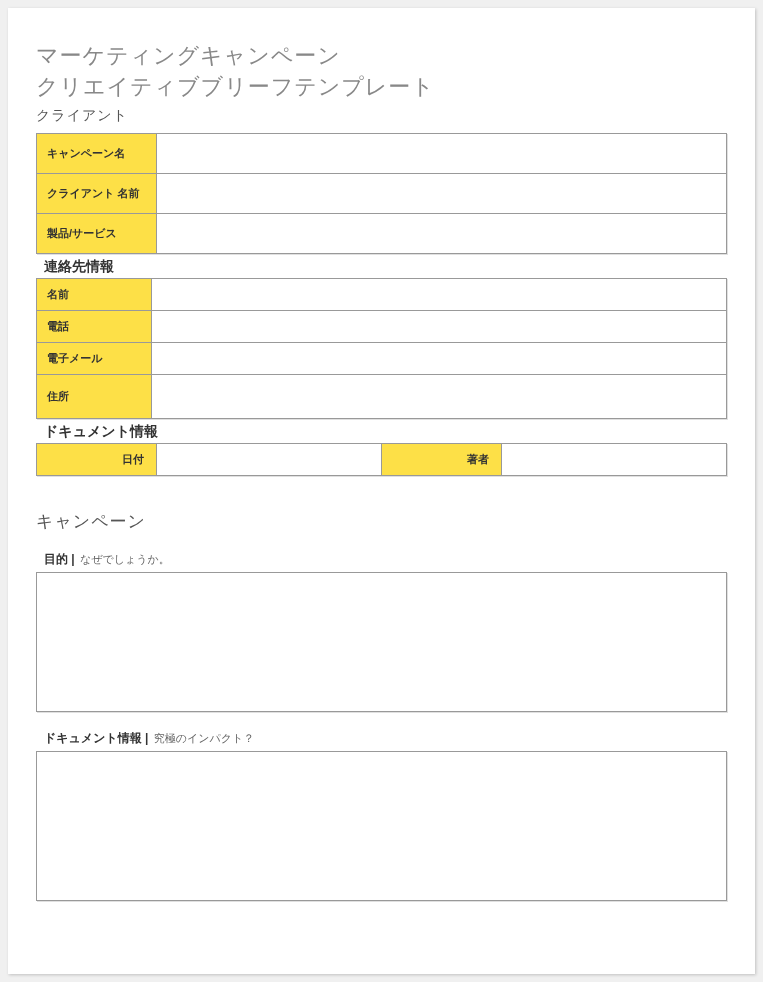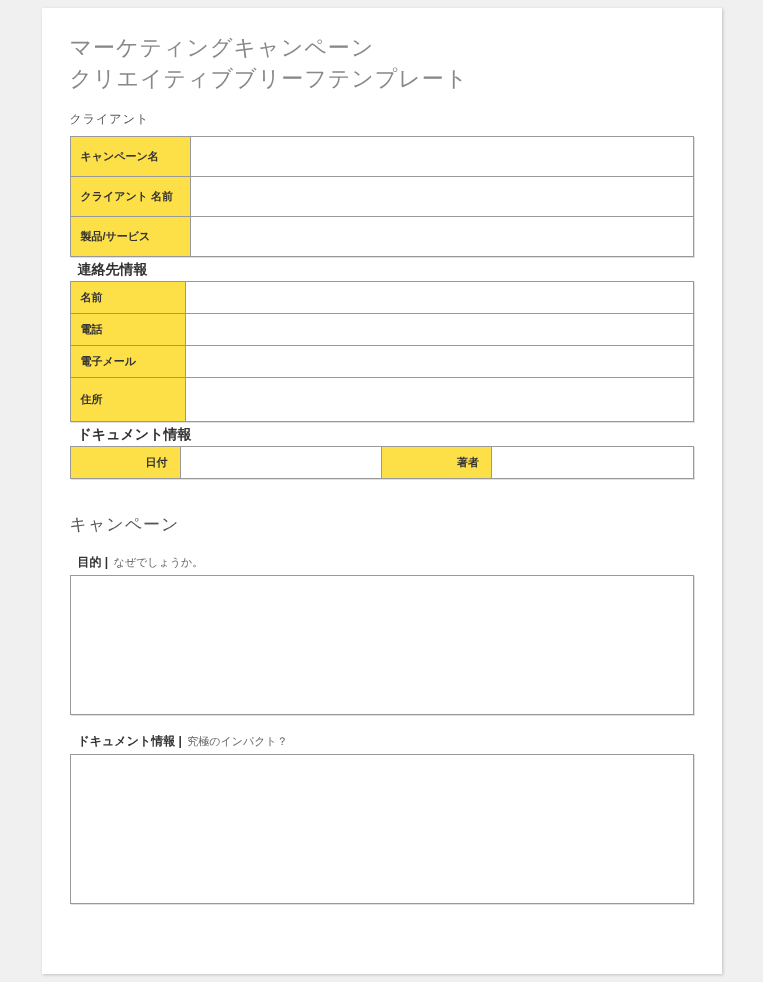--- a/index.html
+++ b/index.html
@@ -6,40 +6,40 @@
       box-sizing: border-box;
       margin: 0;
       padding: 0;
     }
     body {
       font-family: "Hiragino Sans", "Yu Gothic", "Meiryo", sans-serif;
       background: #f0f0f0;
       padding: 8px;
     }
     .page {
-      width: 680px;
+      width: 747px;
       min-height: 966px;
       background: #fff;
       margin: 0 auto;
-      padding: 25px 28px 20px 28px;
+      padding: 33px 28px 20px 28px;
       box-shadow: 1px 1px 3px rgba(0,0,0,0.2);
       position: relative;
     }
     .title-1, .title-2 {
       font-size: 22px;
       color: #888;
       font-weight: 400;
       letter-spacing: 1px;
       line-height: 1.4;
     }
     .section-heading {
-      font-size: 12px;
+      font-size: 14px;
       color: #555;
       font-weight: 400;
-      margin-top: 16px;
+      margin-top: 4px;
       margin-bottom: 8px;
       letter-spacing: 1px;
     }
     table {
       width: 100%;
       border-collapse: collapse;
       margin-bottom: 4px;
       box-shadow: 1px 1px 0 rgba(0,0,0,0.12);
     }
     td {

